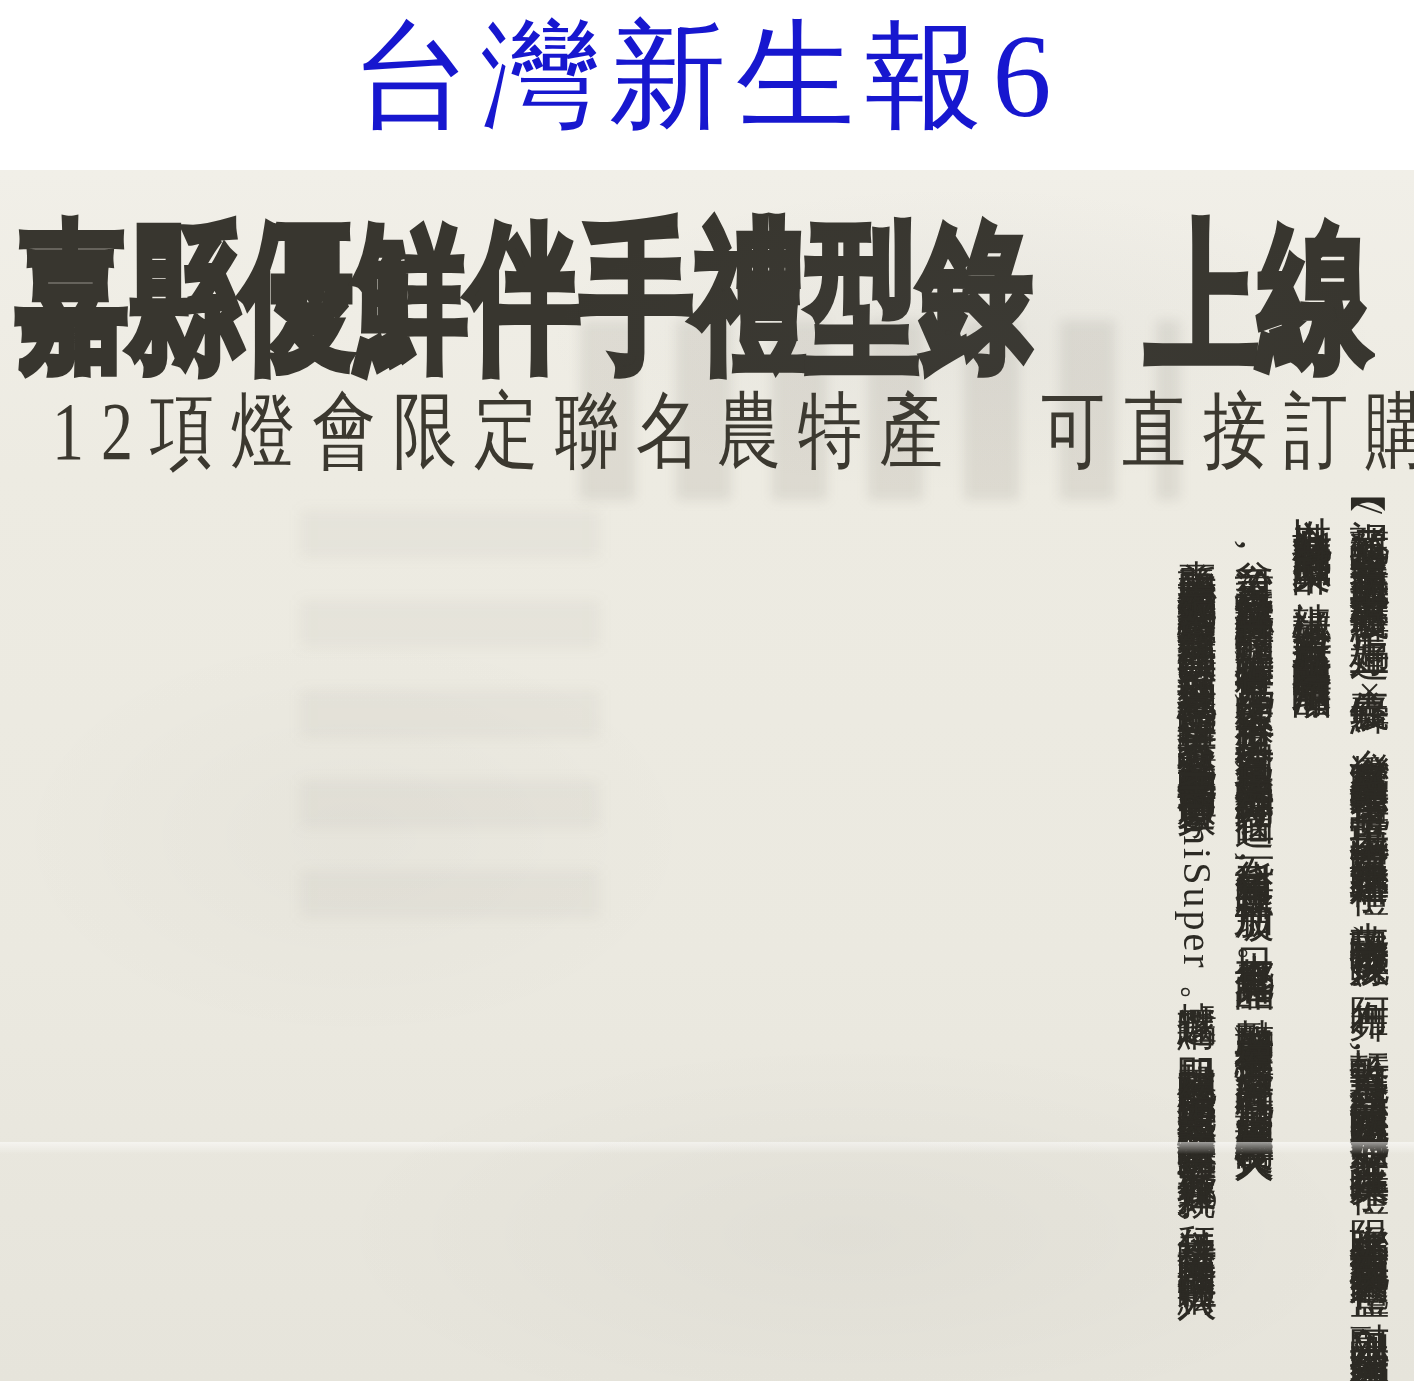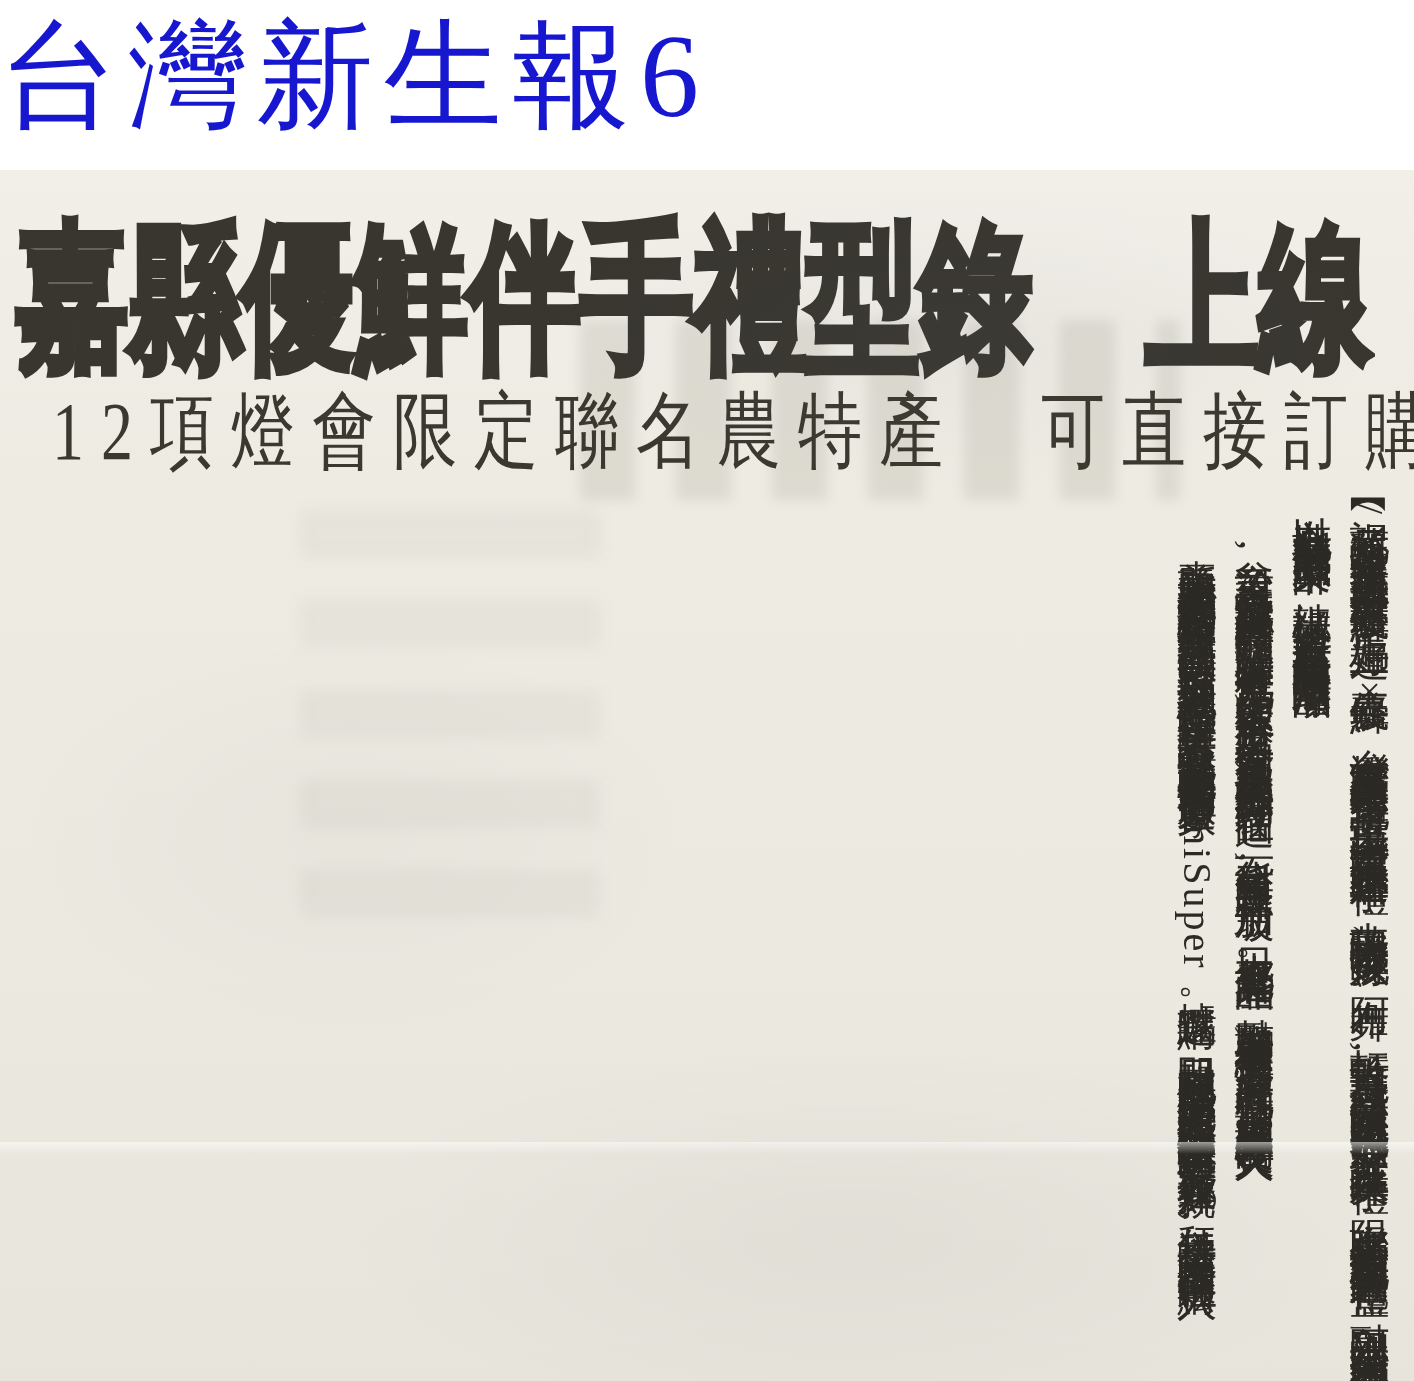--- a/index.html
+++ b/index.html
@@ -11,21 +11,21 @@
     background: #ffffff;
     overflow: hidden;
     font-family: "Liberation Serif", serif;
   }
 
   
   .masthead {
     position: absolute;
     top: 2px; left: 0;
     width: 100%;
-    text-align: left;
+    text-align: center;
     font-family: "Liberation Serif", serif;
     font-size: 118px;
     line-height: 150px;
     font-weight: 500;
     letter-spacing: 10px;
     color: #1717cf;
     white-space: nowrap;
   }
 
   

